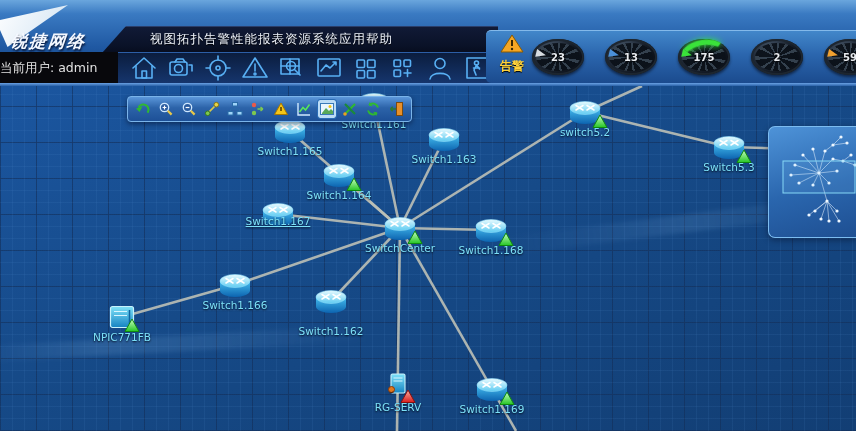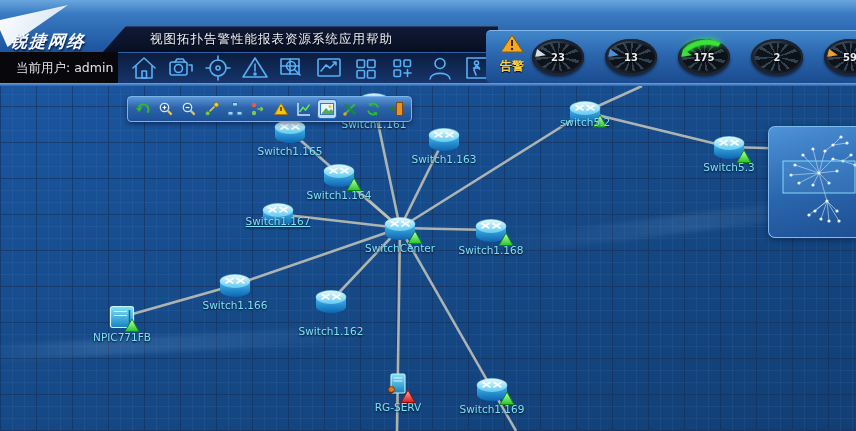--- a/index.html
+++ b/index.html
@@ -12,21 +12,21 @@
   .logo-swoosh{position:absolute;left:-4px;top:5px;width:72px;height:42px;background:linear-gradient(120deg,#ffffff,#cfe2f2);
        clip-path:polygon(0 38%,100% 0,16% 100%);}
   .logo-text{position:absolute;left:10px;top:30px;font-size:17px;font-weight:bold;font-style:italic;
        color:#f4f8ff;letter-spacing:2px;text-shadow:1px 2px 2px rgba(0,0,20,.7);transform:skewX(-6deg);}
   .menu-wedge{position:absolute;left:102px;top:26px;width:396px;height:26px;
        background:linear-gradient(180deg,#111a36,#0a1228 70%,#070d1e);
        clip-path:polygon(24px 0,100% 0,100% 100%,0 100%);border-top:1px solid #2a3e6a;}
   .menu-bar{position:absolute;left:150px;top:31px;display:flex;gap:0;}
   .menu-item{font-size:12.5px;color:#eef3fb;letter-spacing:1px;cursor:pointer;text-shadow:0 1px 1px #000;}
   .user-strip{position:absolute;left:0;top:52px;width:118px;height:32px;background:#08080c;
-       color:#e2e2e2;font-size:12.5px;line-height:32px;padding-left:16px;box-sizing:border-box;}
+       color:#e2e2e2;font-size:12.5px;line-height:32px;padding-left:0;box-sizing:border-box;}
   .tool-strip{position:absolute;left:118px;top:52px;width:382px;height:32px;
        background:linear-gradient(180deg,#0b1d3e,#16366e);border-top:1px solid #2c5ea6;box-sizing:border-box;}
   .qbar{position:absolute;left:130px;top:54px;display:flex;gap:9px;}
   .qicon{width:28px;height:28px;display:block;cursor:pointer;}
   .alarm-raise{position:absolute;left:486px;top:30px;width:370px;height:52px;border-radius:5px 0 0 5px;
        background:linear-gradient(180deg,#4287ca,#2b66ae 45%,#1b4b8e);border-top:1px solid #83b9ea;}
   .alarm-blk{position:absolute;left:492px;top:34px;width:40px;text-align:center;}
   .alarm-blk .lbl{display:block;font-size:12px;font-weight:bold;color:#ffd23a;margin-top:1px;text-shadow:0 1px 1px #000;}
   .gauges{position:absolute;left:532px;top:39px;display:flex;gap:21px;}
   .gauge{position:relative;width:52px;height:36px;border-radius:50%;cursor:pointer;
@@ -273,21 +273,21 @@
           </svg></div>
         <div class="node-label" style="left: 379px; top: 67px; color: rgb(124, 224, 248);">Switch1.163</div>
         <div class="node" style="left: 567px; top: 13px; width: 36px; height: 26px;"><svg width="36" height="26" viewBox="0 0 36 26">
             <ellipse cx="18" cy="18.5" rx="15" ry="6.5" fill="#0c569c"></ellipse>
             <path d="M3 9 L3 18.5 A15 6.5 0 0 0 33 18.5 L33 9 Z" fill="url(#cylBody)"></path>
             <ellipse cx="18" cy="9" rx="15" ry="6.5" fill="url(#cylTop)" stroke="#8fdcf8" stroke-width="0.6"></ellipse>
             <path d="M9 6.5 L16 11 M16 6.5 L9 11 M20 6.5 L27 11 M27 6.5 L20 11" stroke="#ffffff" stroke-width="1.5" stroke-linecap="round"></path>
           </svg><svg class="warn" width="16" height="15" viewBox="0 0 16 15">
             <path d="M8 1 L15 13.5 H1 Z" fill="url(#triG)" stroke="#0f8a0f" stroke-width="1"></path>
           </svg></div>
-        <div class="node-label" style="left: 520px; top: 30px; color: rgb(124, 224, 248);">switch5.2</div>
+        <div class="node-label" style="left: 520px; top: 40px; color: rgb(124, 224, 248);">switch5.2</div>
         <div class="node" style="left: 711px; top: 48px; width: 36px; height: 26px;"><svg width="36" height="26" viewBox="0 0 36 26">
             <ellipse cx="18" cy="18.5" rx="15" ry="6.5" fill="#0c569c"></ellipse>
             <path d="M3 9 L3 18.5 A15 6.5 0 0 0 33 18.5 L33 9 Z" fill="url(#cylBody)"></path>
             <ellipse cx="18" cy="9" rx="15" ry="6.5" fill="url(#cylTop)" stroke="#8fdcf8" stroke-width="0.6"></ellipse>
             <path d="M9 6.5 L16 11 M16 6.5 L9 11 M20 6.5 L27 11 M27 6.5 L20 11" stroke="#ffffff" stroke-width="1.5" stroke-linecap="round"></path>
           </svg><svg class="warn" width="16" height="15" viewBox="0 0 16 15">
             <path d="M8 1 L15 13.5 H1 Z" fill="url(#triG)" stroke="#0f8a0f" stroke-width="1"></path>
           </svg></div>
         <div class="node-label" style="left: 664px; top: 75px; color: rgb(124, 224, 248);">Switch5.3</div>
         <div class="node" style="left: 321px; top: 76px; width: 36px; height: 26px;"><svg width="36" height="26" viewBox="0 0 36 26">

